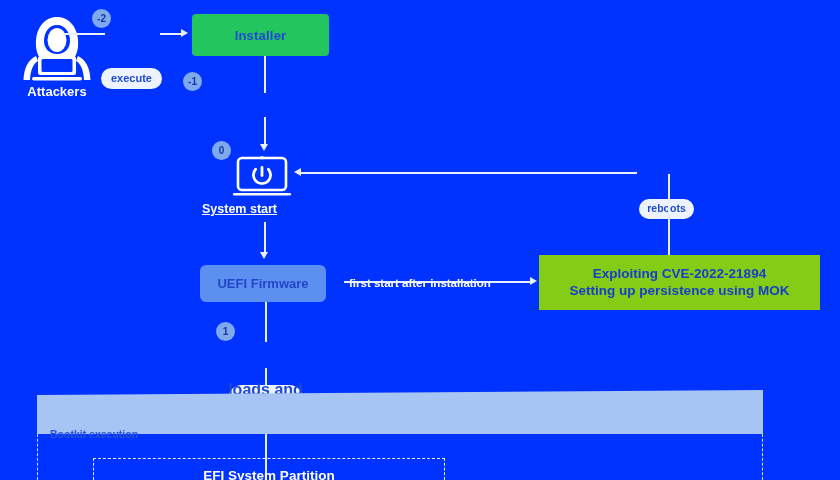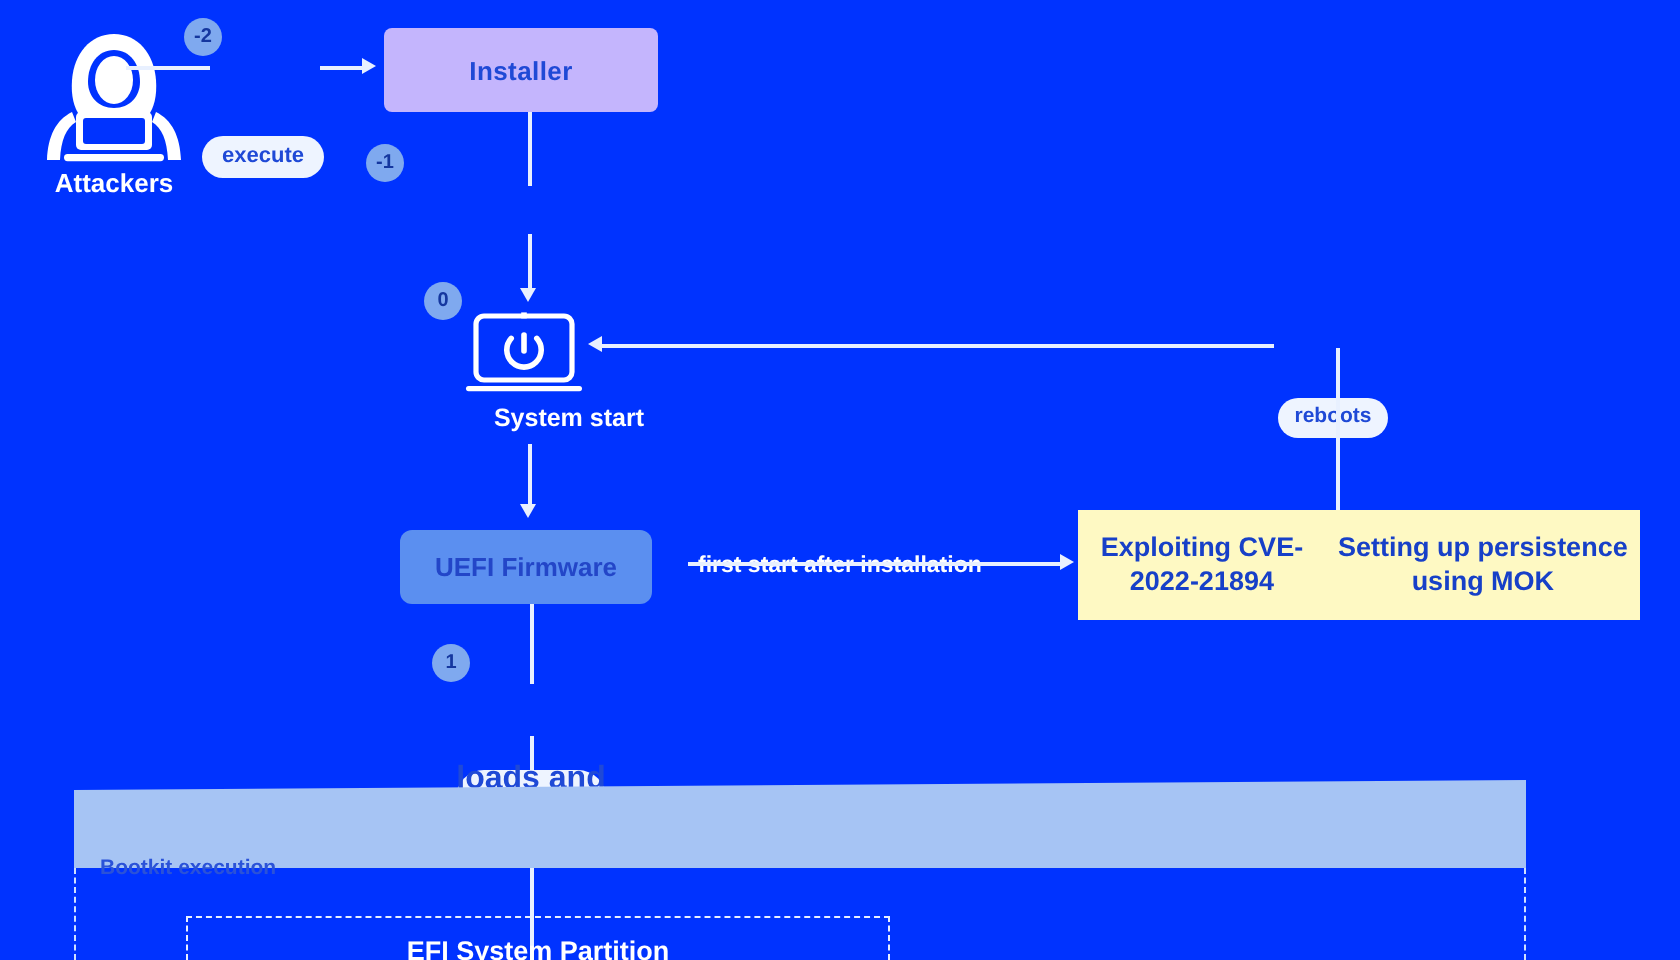--- a/index.html
+++ b/index.html
@@ -9,38 +9,38 @@
     font-family:"Liberation Sans", sans-serif;
     position:relative;
   }
   #stage{position:absolute;inset:0;width:840px;height:480px;}
 
   .node{position:absolute;box-sizing:border-box;}
 
   
   .installer-box{
     left:192px;top:14px;width:137px;height:42px;
-    background:#c4b5fd;border-radius:4px;
+    background:#22c55e;border-radius:4px;
     display:flex;align-items:center;justify-content:center;
     color:#1f49d6;font-size:13px;font-weight:700;letter-spacing:.2px;
   }
 
   
   .uefi-box{
     left:200px;top:265px;width:126px;height:37px;
     background:#5b8ff0;border-radius:6px;
     display:flex;align-items:center;justify-content:center;
     color:#2346c8;font-size:13px;font-weight:700;
   }
 
   
   .cve-box{
     left:539px;top:255px;width:281px;height:55px;
-    background:#fef9c3;
-    display:flex;flex-direction:row;align-items:center;justify-content:center;
+    background:#84cc16;
+    display:flex;flex-direction:column;align-items:center;justify-content:center;
     color:#1740c8;font-size:13.5px;font-weight:700;line-height:1.25;text-align:center;
   }
 
   
   .pill{
     position:absolute;background:#eef4ff;border-radius:20px;
     color:#1f49d6;font-weight:700;text-align:center;
     display:flex;flex-direction:column;align-items:center;justify-content:center;
     line-height:1.12;
     margin-top:44px;
@@ -81,22 +81,22 @@
   
   .attackers{position:absolute;left:14px;top:14px;width:86px;height:80px;}
   .attackers-label{
     position:absolute;left:0;top:70px;width:86px;text-align:center;
     color:#ffffff;font-size:13px;font-weight:700;
   }
 
   
   .sysstart{position:absolute;left:232px;top:155px;width:60px;height:44px;}
   .sysstart-label{
-    position:absolute;left:202px;top:202px;width:120px;text-align:right;
-    color:#ffffff;font-size:12.5px;font-weight:700;
+    position:absolute;left:202px;top:202px;width:120px;text-align:left;
+    color:#ffffff;font-size:12.5px;font-weight:700;text-decoration:underline;
   }
   .persist-header-skew{
     position:absolute;left:37px;top:390px;width:726px;height:44px;
     background:#a6c4f4;
     clip-path:polygon(0 5px, 100% 0, 100% 100%, 0 100%);
   }
   .persist-title{
     position:absolute;left:50px;top:402px;
     color:#1740c8;font-size:14px;font-weight:700;
   }

